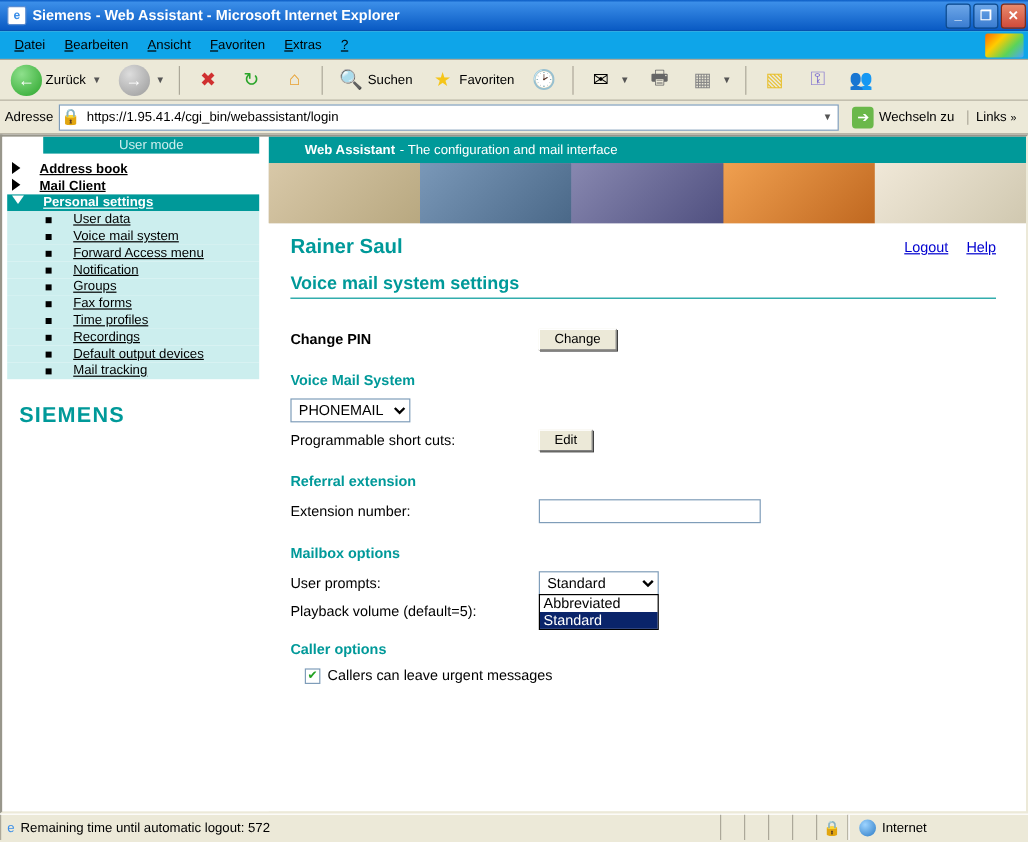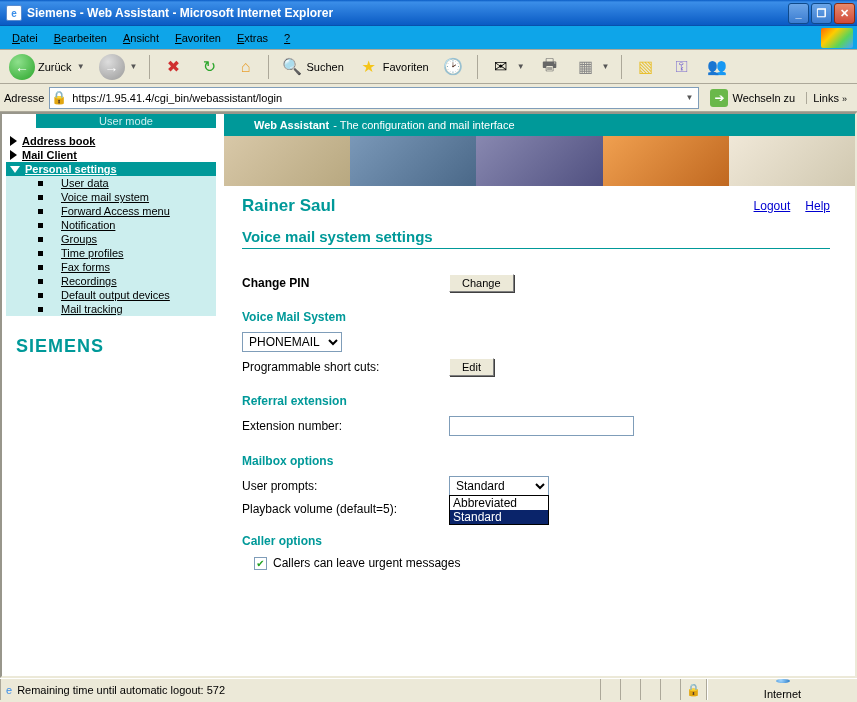--- a/index.html
+++ b/index.html
@@ -40,21 +40,21 @@
 .go-btn { display: flex; align-items: center; gap: 4px; padding: 2px 6px; cursor: pointer; }
 .go-icon { width: 18px; height: 18px; background: #6ab84a; border-radius: 3px; color: #fff; display: flex; align-items: center; justify-content: center; font-size: 12px; }
 .links-label { padding: 0 6px; border-left: 1px solid #aca899; }
 
 
 .content-frame { border: 2px inset #ece9d8; background: #fff; height: 566px; display: flex; }
 
 
 .sidebar { width: 222px; background: #fff; padding: 0 8px 0 4px; }
 .user-mode { background: #009999; color: #cceeee; text-align: center; font-size: 11px; padding: 1px 0; margin: 0 0 6px 30px; }
-.nav-item { display: flex; align-items: center; gap: 5px; padding: 1px 4px; cursor: pointer; }
+.nav-item { display: flex; align-items: flex-start; gap: 16px; padding: 1px 4px; cursor: pointer; }
 .nav-item.top { font-weight: bold; text-decoration: underline; }
 .nav-item.top.open { background: #009999; color: #fff; }
 .tri { width: 0; height: 0; border-top: 5px solid transparent; border-bottom: 5px solid transparent; border-left: 7px solid #000; }
 .tri.down { border-left: 5px solid transparent; border-right: 5px solid transparent; border-top: 7px solid #fff; border-bottom: none; width: 0; height: 0; }
 .sub-item { display: flex; align-items: center; gap: 18px; padding: 1px 4px 1px 32px; cursor: pointer; background: #cceeee; }
 .sub-item .bullet { width: 5px; height: 5px; background: #000; }
 .sub-item .label { text-decoration: underline; color: #000; }
 .siemens-logo { color: #009999; font-weight: bold; font-size: 18px; letter-spacing: 1px; margin: 20px 0 0 10px; font-family: Arial, sans-serif; }
 
 
@@ -80,21 +80,21 @@
 .dd-box { position: absolute; top: 19px; left: 0; background: #fff; border: 1px solid #000; width: 100px; z-index: 10; }
 .dd-opt { padding: 0 3px; font-size: 12px; cursor: pointer; }
 .dd-opt.sel { background: #0a246a; color: #fff; }
 .checkbox-row { display: flex; align-items: center; gap: 6px; font-size: 12px; margin: 5px 0 0 12px; }
 .checkbox { width: 13px; height: 13px; border: 1px solid #7f9db9; background: #fff; display: flex; align-items: center; justify-content: center; font-size: 10px; color: #21a121; }
 
 
 .statusbar { height: 22px; background: #ece9d8; border-top: 1px solid #fff; display: flex; align-items: center; font-size: 11px; }
 .status-left { flex: 1; display: flex; align-items: center; gap: 5px; padding: 0 5px; border: 1px solid #aca899; border-top: none; border-bottom: none; height: 100%; }
 .status-cell { width: 20px; height: 100%; border-right: 1px solid #aca899; }
-.status-zone { display: flex; align-items: center; gap: 5px; padding: 0 8px; width: 150px; height: 100%; border-left: 1px solid #fff; flex-direction: column; }
+.status-zone { display: flex; align-items: center; gap: 5px; padding: 0 8px; width: 150px; height: 100%; border-left: 1px solid #fff; }
 .globe-icon{ width:14px; height:14px; border-radius:50%; background: radial-gradient(circle at 35% 30%, #9ed4ff, #2a7ac5); display:inline-block; }
 .lock-icon{ color:#c0a030; font-size:12px; }
 </style>
 </head>
 <body>
 
 <div class="titlebar">
   <div class="titlebar-left">
     <div class="titlebar-icon">e</div>
     <span class="titlebar-text">Siemens - Web Assistant - Microsoft Internet Explorer</span>
@@ -217,25 +217,25 @@
     <div class="sub-item">
         <span class="bullet"></span>
         <span class="label">Notification</span>
       </div>
     <div class="sub-item">
         <span class="bullet"></span>
         <span class="label">Groups</span>
       </div>
     <div class="sub-item">
         <span class="bullet"></span>
+        <span class="label">Fax forms</span>
+      </div>
+    <div class="sub-item">
+        <span class="bullet"></span>
         <span class="label">Time profiles</span>
-      </div>
-    <div class="sub-item">
-        <span class="bullet"></span>
-        <span class="label">Fax forms</span>
       </div>
     <div class="sub-item">
         <span class="bullet"></span>
         <span class="label">Recordings</span>
       </div>
     <div class="sub-item">
         <span class="bullet"></span>
         <span class="label">Default output devices</span>
       </div>
     <div class="sub-item">

